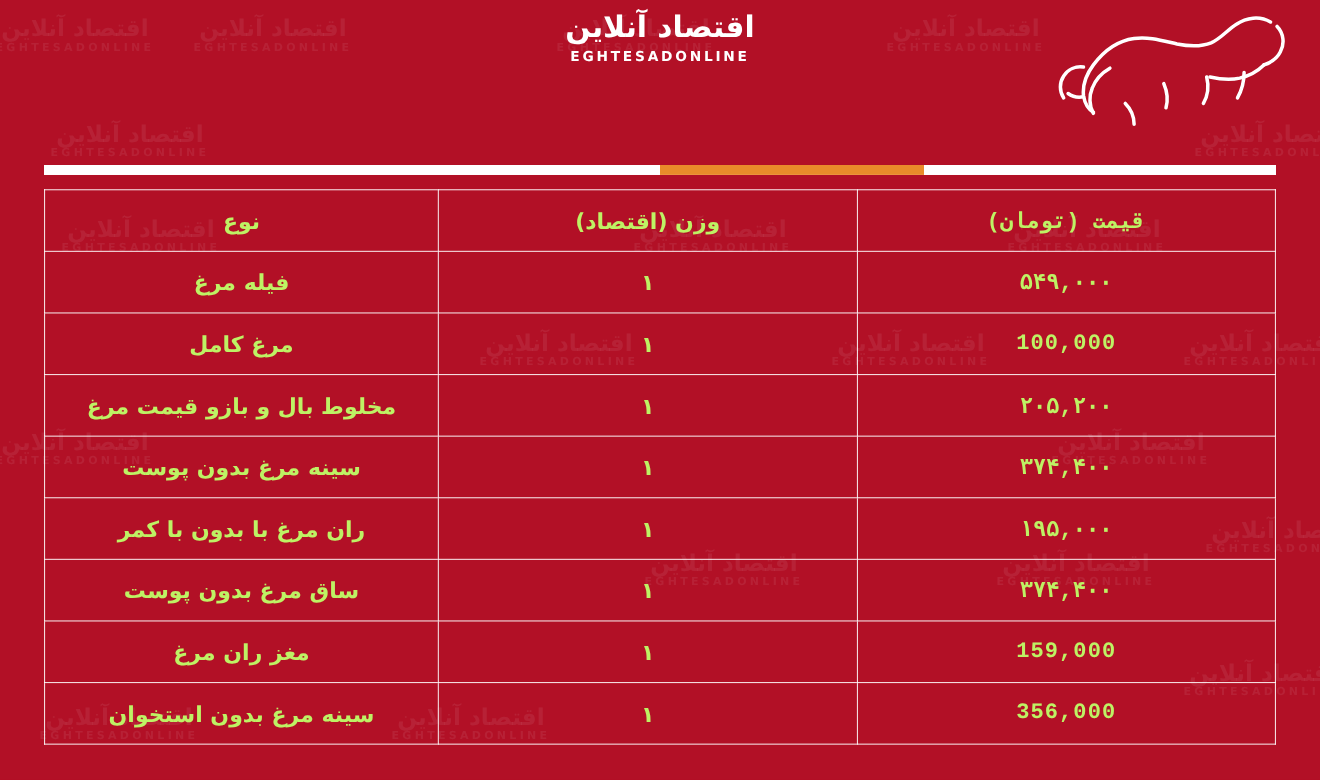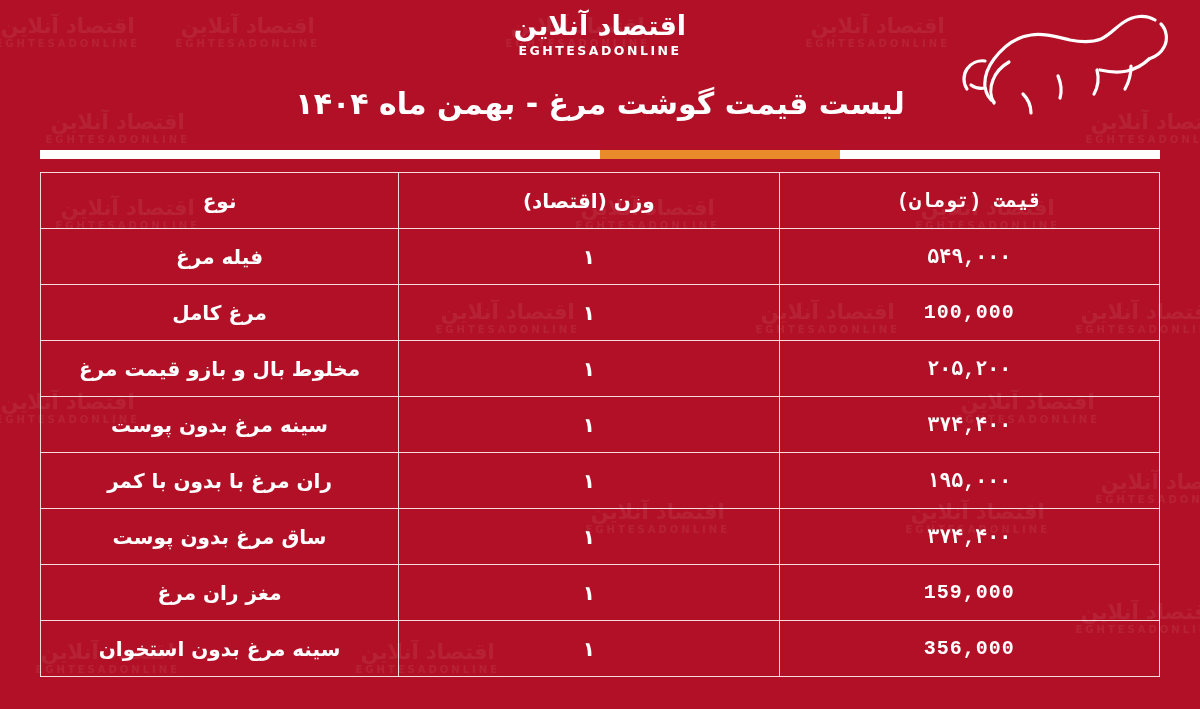--- a/index.html
+++ b/index.html
@@ -124,21 +124,21 @@
     table-layout: fixed;
   }
   table.price-table th,
   table.price-table td {
     border: 1px solid rgba(255, 255, 255, 0.85);
     height: 55px;
     text-align: center;
     vertical-align: middle;
     font-size: 20px;
     font-weight: bold;
-    color: #ffffff;
+    color: #bef264;
     padding: 0 18px;
   }
   table.price-table th {
     font-size: 20px;
   }
   col.c-type   { width: 32.0%; }
   col.c-weight { width: 34.0%; }
   col.c-price  { width: 34.0%; }
   td.price-cell, th.price-head {
     letter-spacing: 1px;
@@ -194,21 +194,20 @@
         <path d="M14 79c4 3 9 4 14 3"></path>
       </g>
     </svg>
   </div>
 
   <div class="brand">
     <div class="brand-fa">اقتصاد آنلاین</div>
     <span class="brand-en">EGHTESADONLINE</span>
   </div>
 
-  <div class="page-title">لیست قیمت گوشت مرغ - بهمن ماه ۱۴۰۴</div>
 </div>
 
 <div class="accent-rule">
   <div class="seg left"></div>
   <div class="seg mid" style="background:#e98b2a;"></div>
   <div class="seg right"></div>
 </div>
 
 <div class="table-wrap">
   <table class="price-table">

